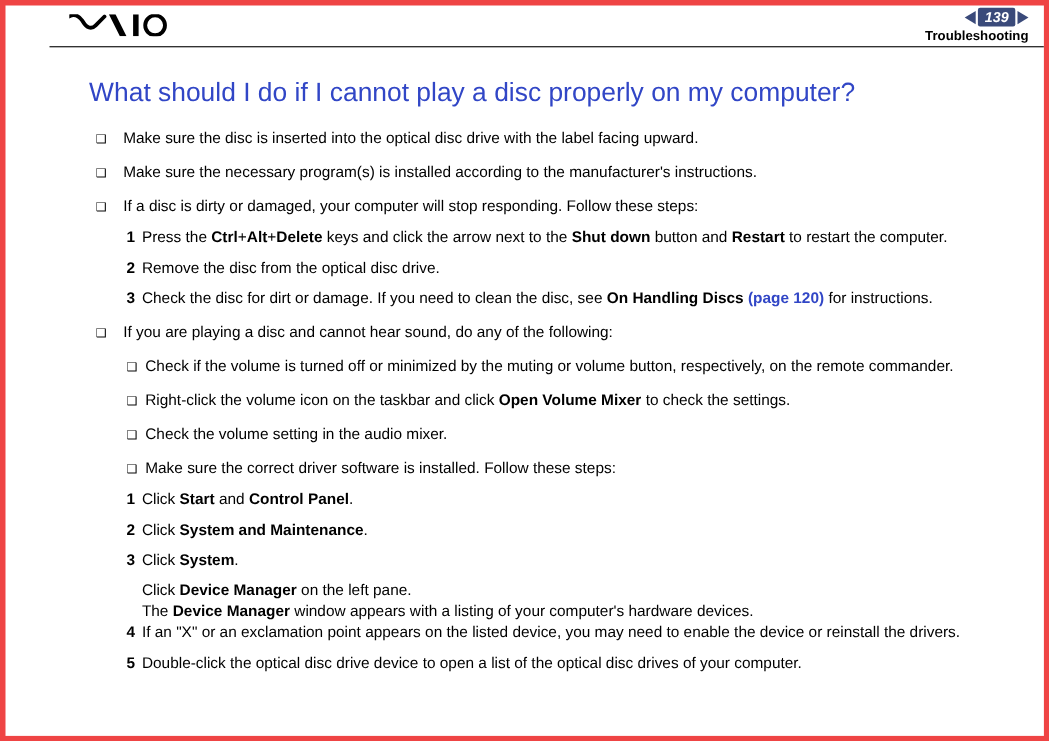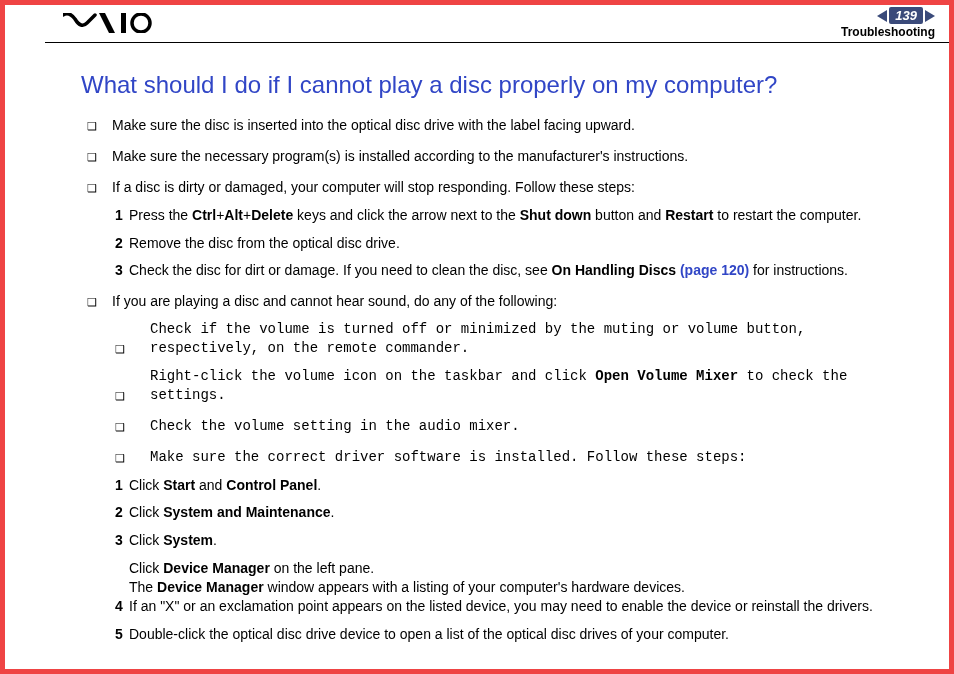--- a/index.html
+++ b/index.html
@@ -15,21 +15,21 @@
   .content { padding: 28px 36px 10px 36px; }
   .title { color: #3146c6; font-size: 24px; font-weight: normal; margin-bottom: 14px; }
   .row { display: flex; align-items: flex-end; margin-bottom: 9px; font-size: 14px; line-height: 1.35; }
   .bullet { width: 11px; flex: none; margin-top: 3px; }
   .bullet::before { content: "❑"; font-size: 11px; }
   .num { width: 14px; flex: none; font-weight: bold; text-align: left; }
   .txt { flex: 1; }
   .lvl1 { margin-left: 6px; }
   .lvl1 .txt { margin-left: 14px; }
   .lvl2 { margin-left: 34px; }
-  .lvl2 .txt { margin-left: 24px; font-family: Liberation Mono, monospace; }
+  .lvl2 .txt { margin-left: 6px; }
   .lvl2n { margin-left: 34px; }
   .lvl2n .txt { }
   .b { font-weight: bold; }
   .link { color: #3146c6; font-weight: bold; }
 </style>
 </head>
 <body>
 
 <div class="page">
 

